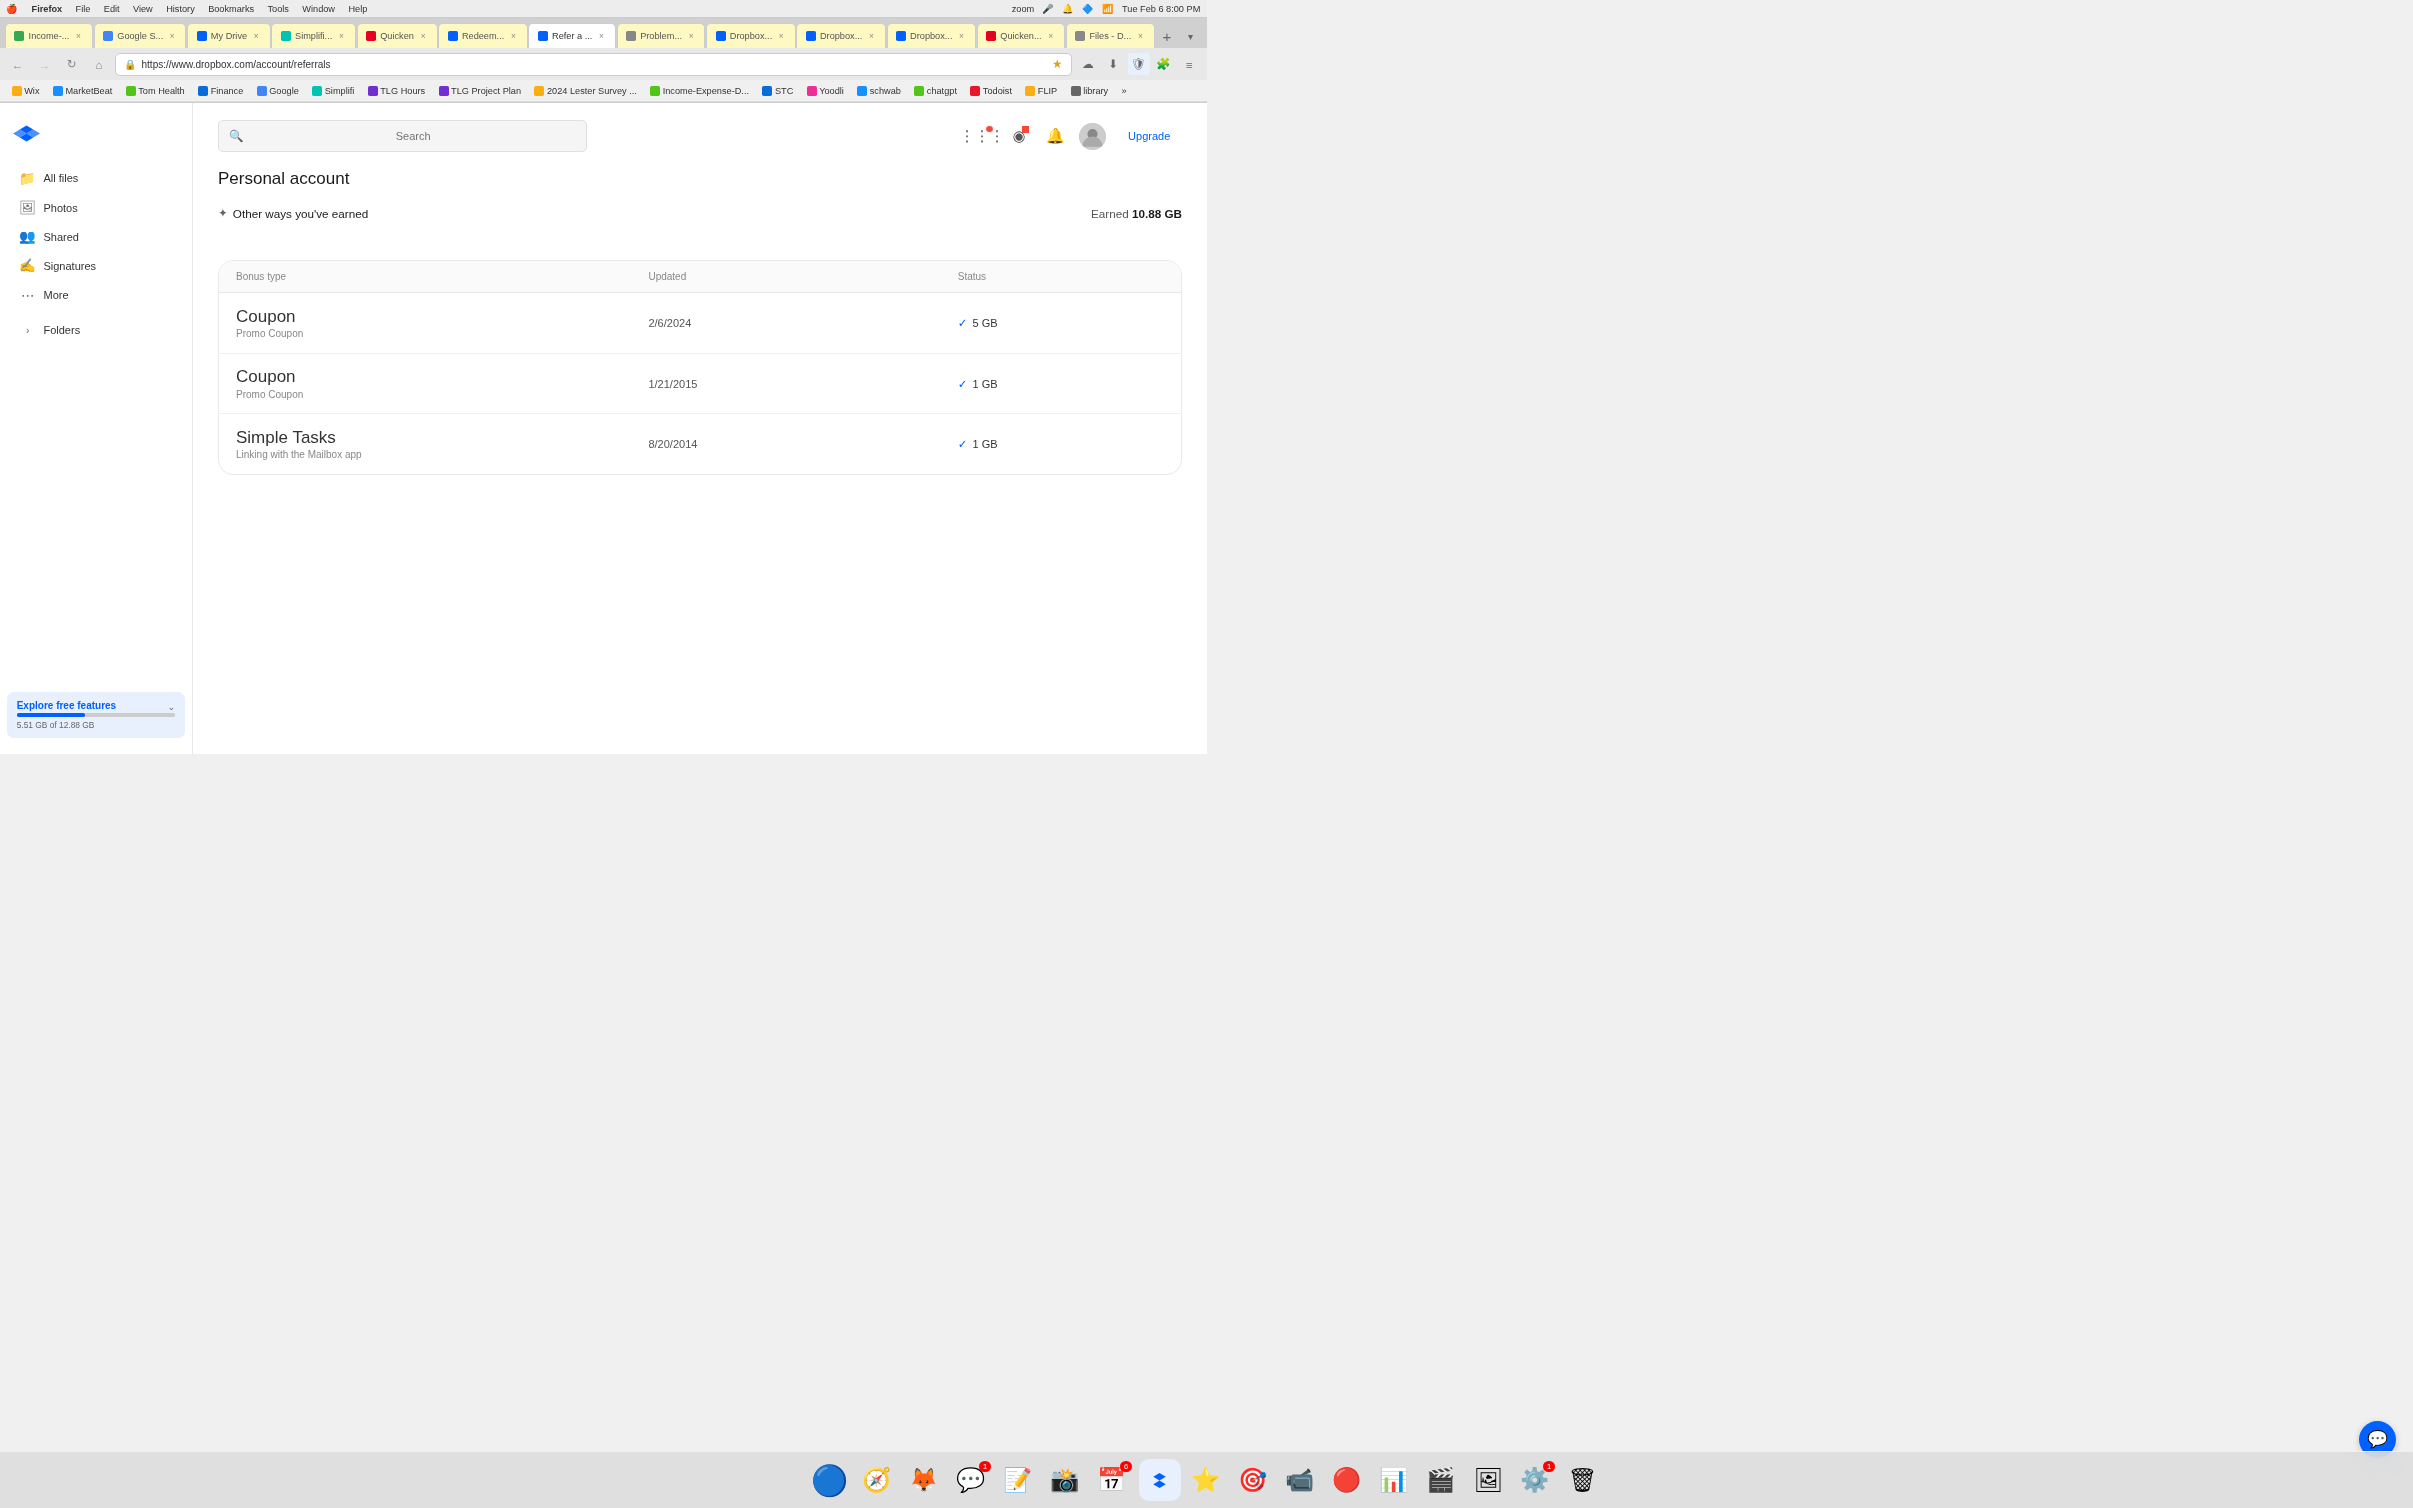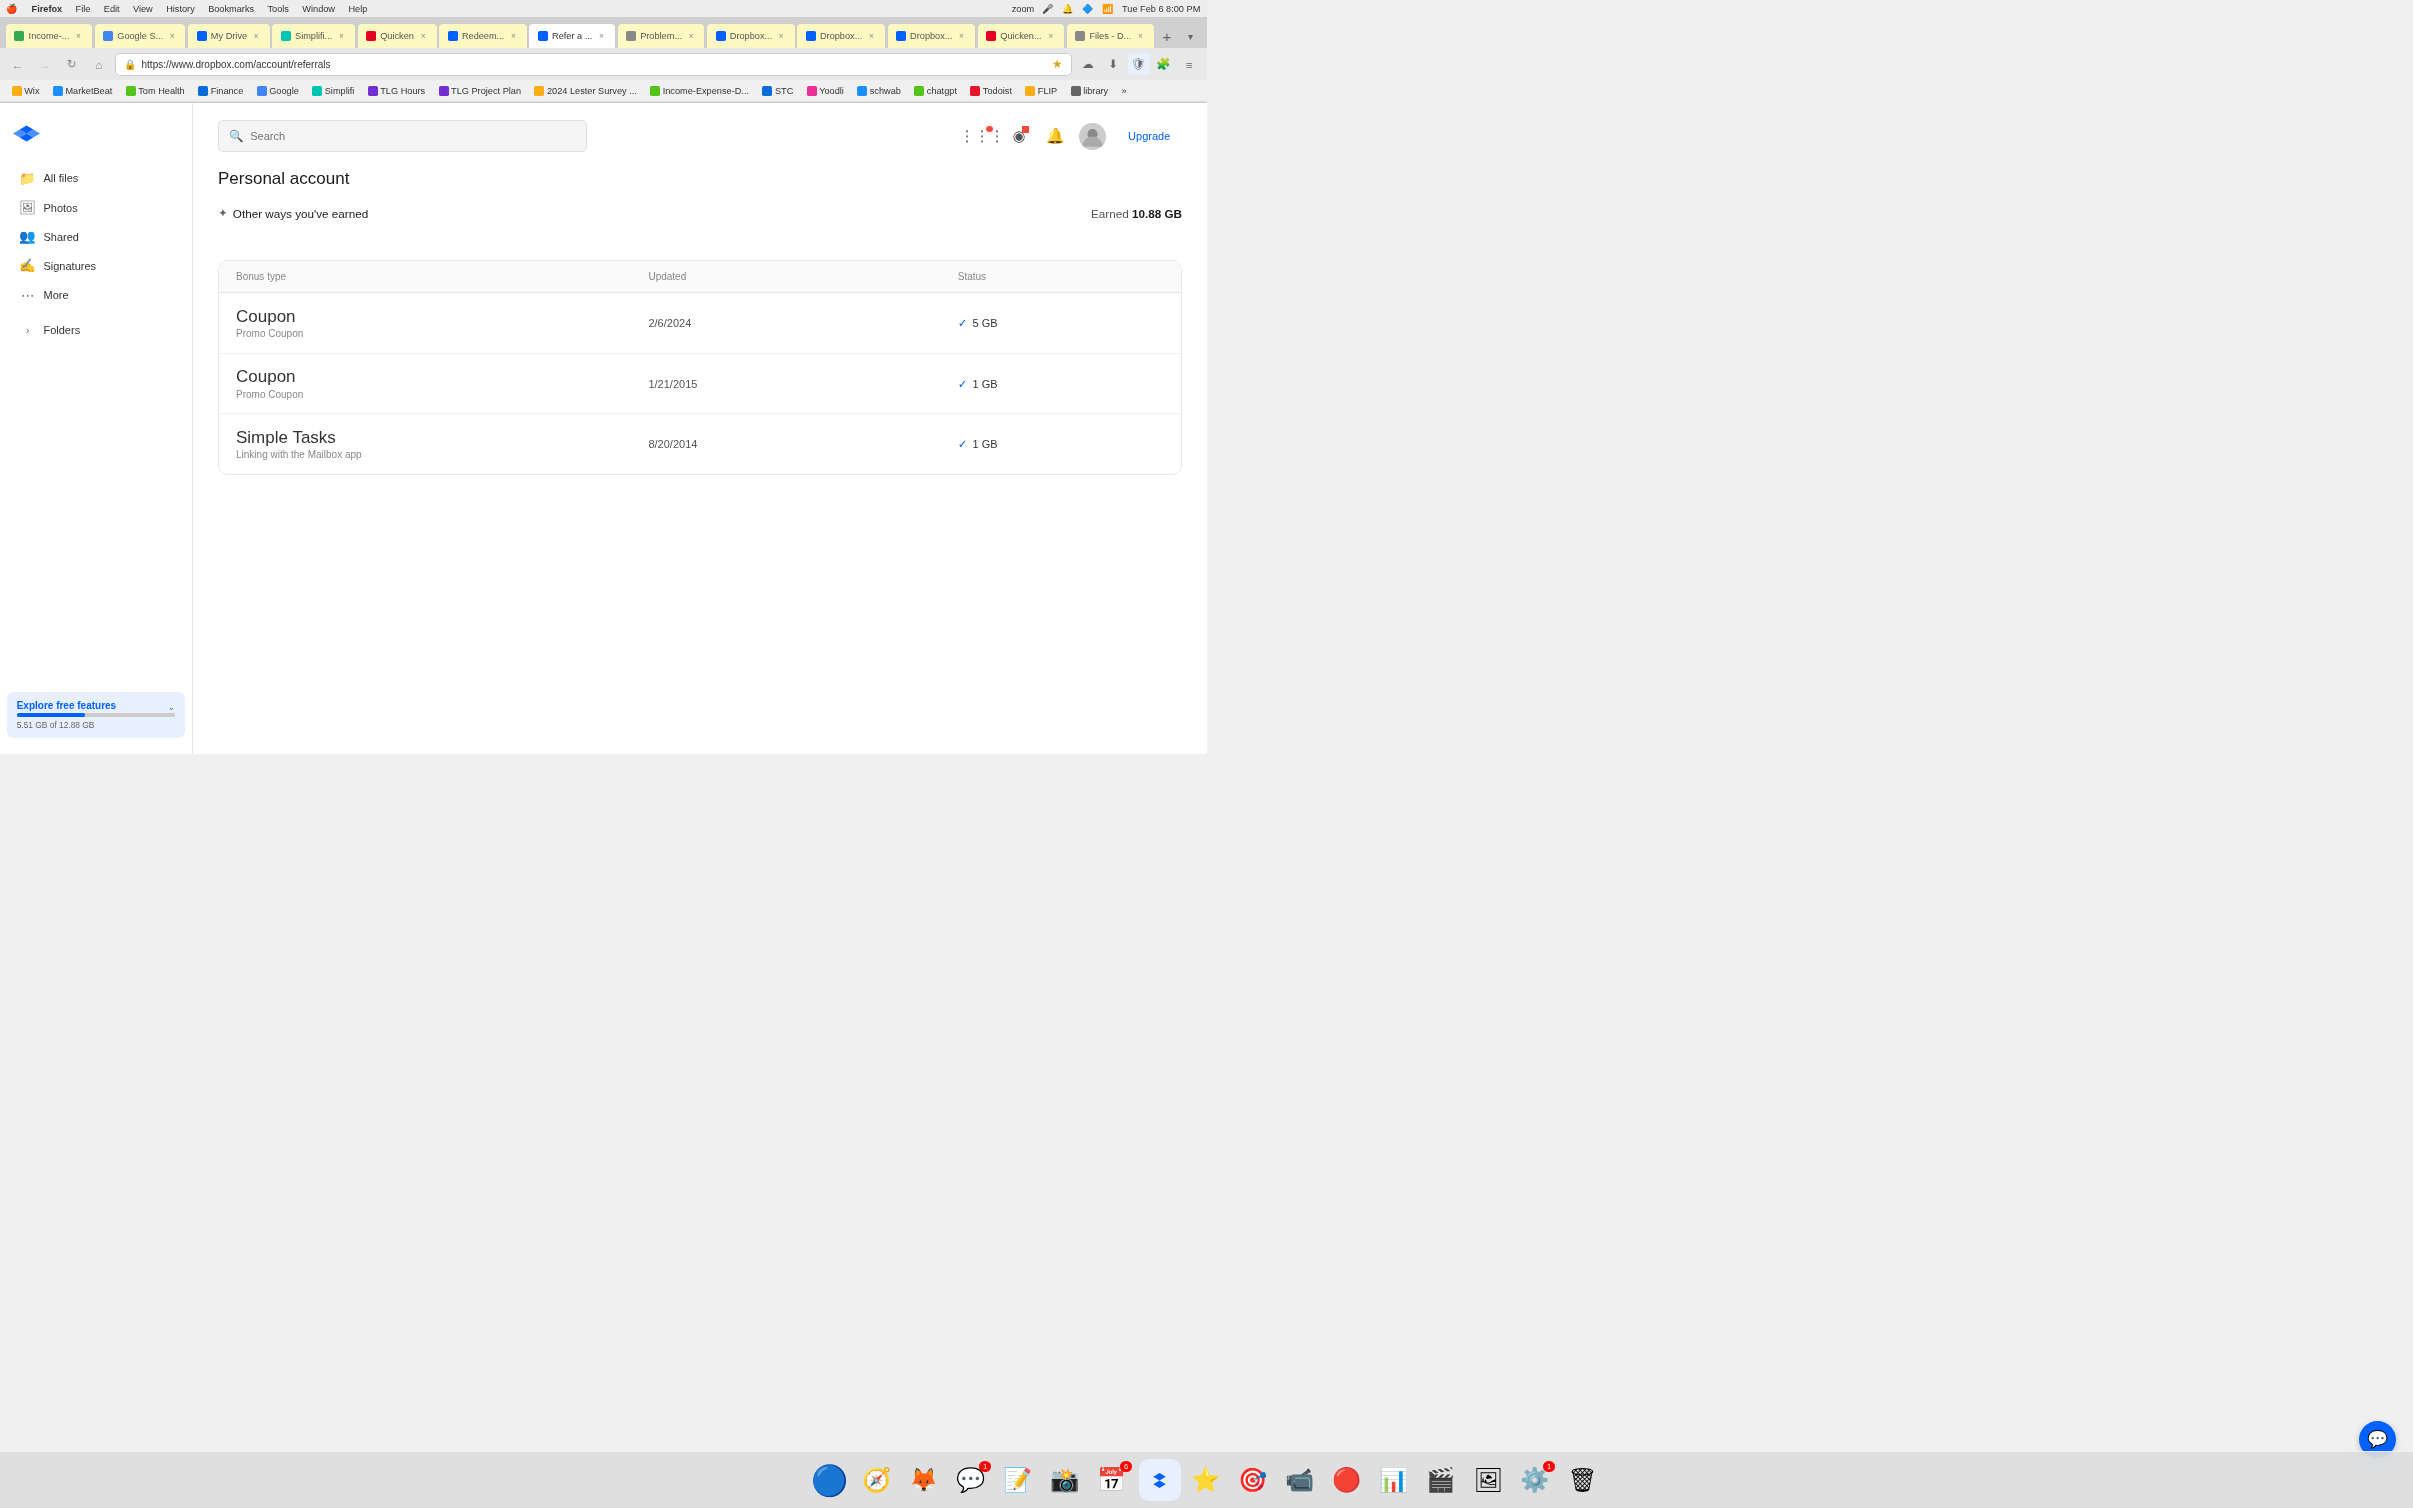--- a/index.html
+++ b/index.html
@@ -171,21 +171,21 @@
       height: 32px;
       background: #f5f5f5;
       border: 0.8px solid #e0e0e0;
       border-radius: 5px;
       display: flex;
       align-items: center;
       padding: 0 10px;
       gap: 6.7px;
     }
     .search-icon { color: #888; font-size: 11.7px; }
-    .search-input { border: none; background: transparent; font-size: 11px; color: #333; outline: none; flex: 1; }
+    .search-input { border: none; background: transparent; font-size: 11px; color: #333; outline: none; flex: 1; text-align: center; }
     .header-right { margin-left: auto; display: flex; align-items: center; gap: 10px; }
     .header-icon-btn { width: 27px; height: 27px; display: flex; align-items: center; justify-content: center; cursor: pointer; color: #555; font-size: 15px; border-radius: 50%; }
     .upgrade-btn {
       padding: 5px 11.7px;
       background: transparent;
       border: none;
       color: #0061ff;
       font-size: 11px;
       font-weight: 500;
       cursor: pointer;
@@ -228,21 +228,21 @@
       font-weight: 500;
       color: #1a1a1a;
     }
     .sparkle { color: #666; }
     .earned-label { font-size: 11.7px; color: #555; }
     .earned-amount { font-weight: 700; color: #1a1a1a; }
 
     .bonus-table {
       width: 100%;
       border: 0.8px solid #e8e8e8;
-      border-radius: 10px;
+      border-radius: 15px;
       overflow: hidden;
       margin-top: 40px;
     }
     .bonus-table-header {
       display: grid;
       grid-template-columns: 2fr 1.5fr 1fr;
       padding: 10px 17px;
       background: #fafafa;
       border-bottom: 0.8px solid #e8e8e8;
       font-size: 10px;

